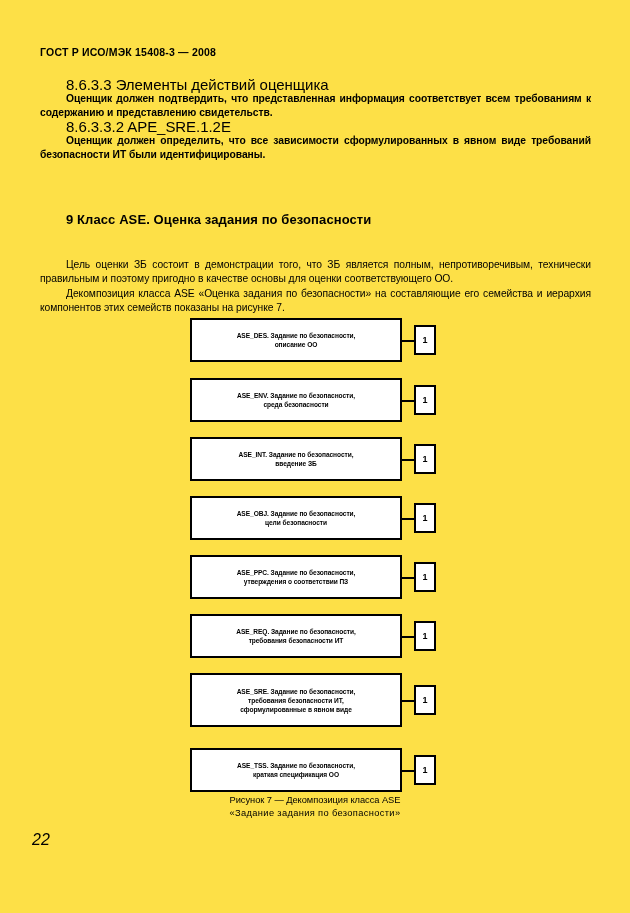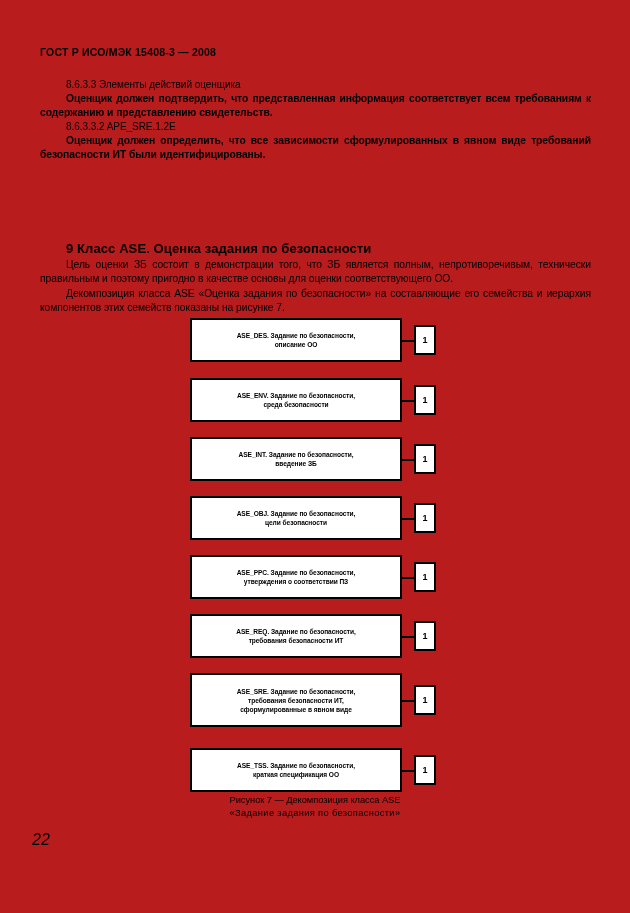--- a/index.html
+++ b/index.html
@@ -14,21 +14,21 @@
     font-family: "Liberation Sans", sans-serif;
     color: #000000;
     overflow: hidden;
   }
 
   .page {
     position: absolute;
     left: 0; top: 0;
     width: 630px;
     height: 913px;
-    background: #b91c1c;
+    background: #fde047;
   }
 
   
   .doc-header {
     position: absolute;
     left: 40px;
     top: 46px;
     font-size: 10.5px;
     font-weight: bold;
     letter-spacing: 0.2px;
@@ -48,42 +48,42 @@
     font-size: 10.3px;
     line-height: 14.1px;
     text-align: justify;
     font-weight: bold;
     letter-spacing: -0.05px;
   }
   p.body.indent { text-indent: 26px; }
 
   p.plain {
     margin: 0;
-    font-size: 10px;
+    font-size: 15px;
     line-height: 14.1px;
     font-weight: normal;
     letter-spacing: -0.05px;
   }
   p.plain.indent { text-indent: 26px; }
 
   p.norm {
     margin: 0;
     font-size: 10.3px;
     line-height: 14.3px;
     text-align: justify;
     font-weight: normal;
     letter-spacing: -0.05px;
   }
   p.norm.indent { text-indent: 26px; }
 
   
   .section-heading {
     position: absolute;
     left: 66px;
-    top: 241px;
+    top: 212px;
     font-size: 13px;
     font-weight: bold;
     letter-spacing: 0.1px;
     white-space: nowrap;
   }
 
   .intro {
     position: absolute;
     left: 40px;
     top: 258px;

